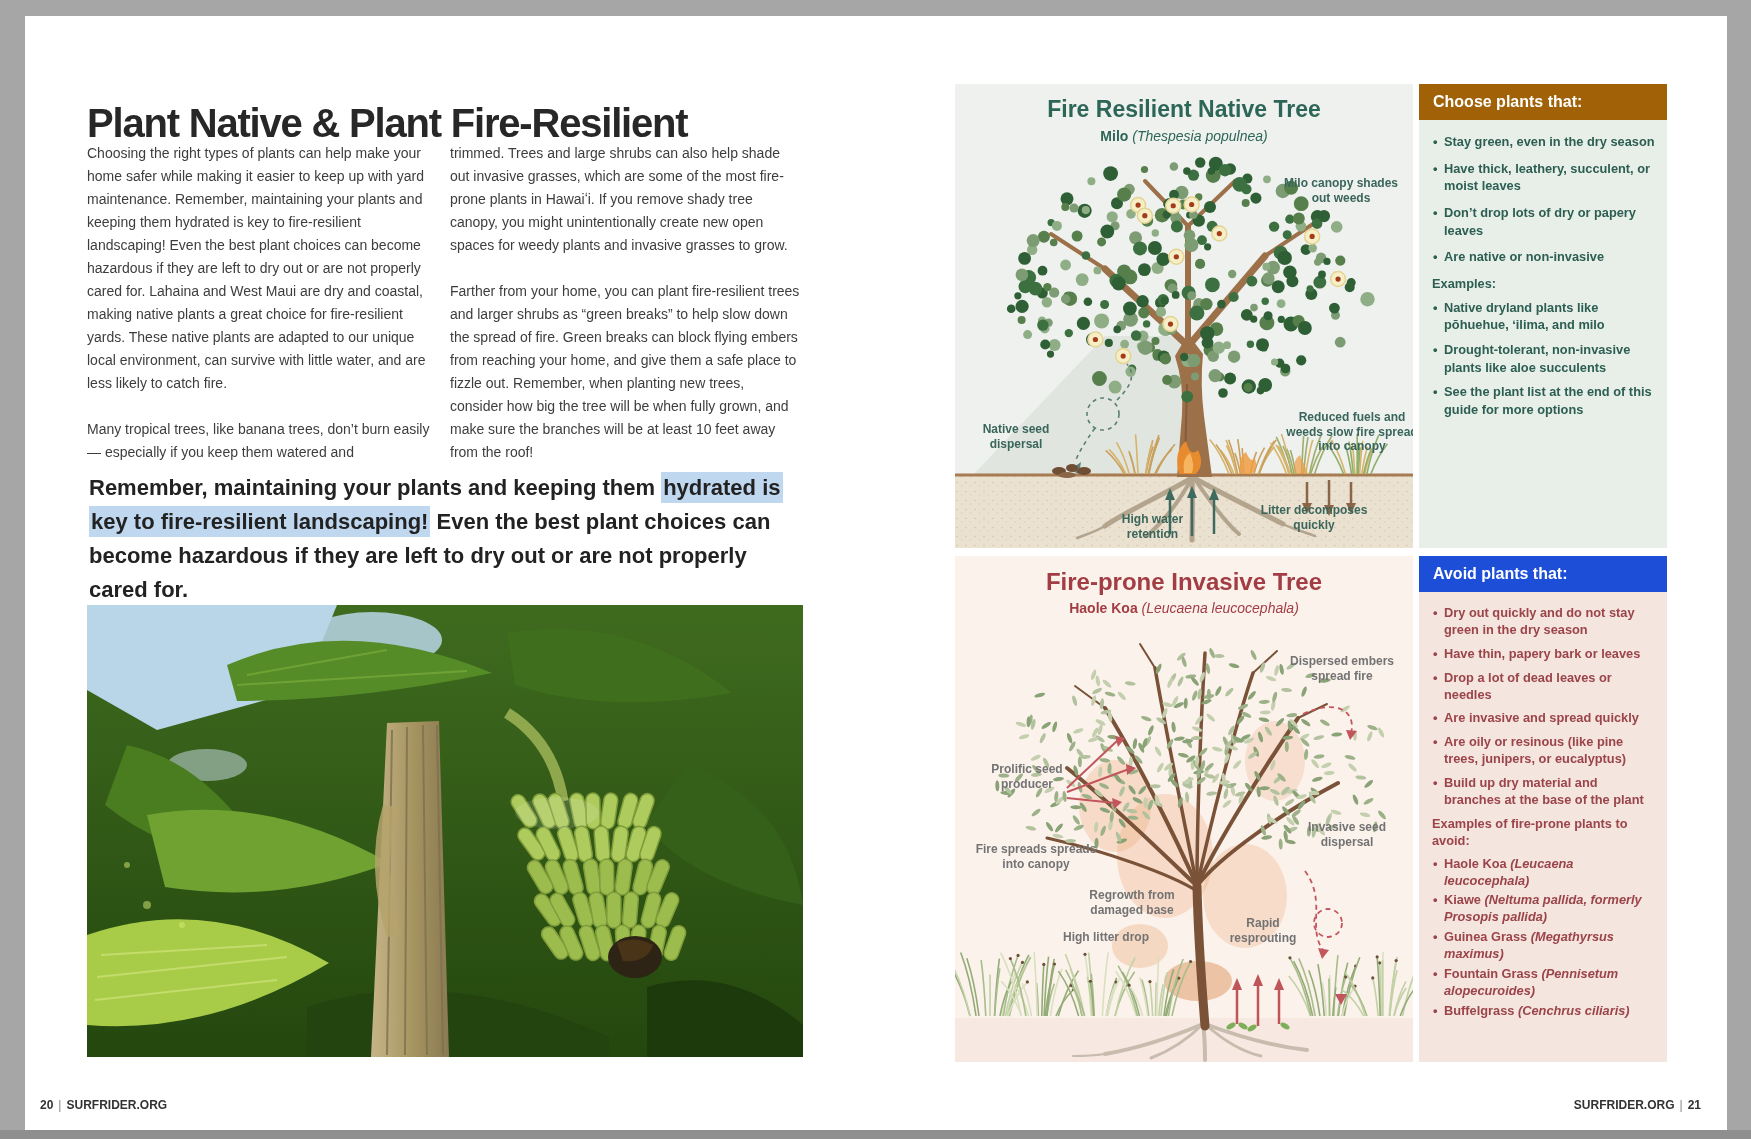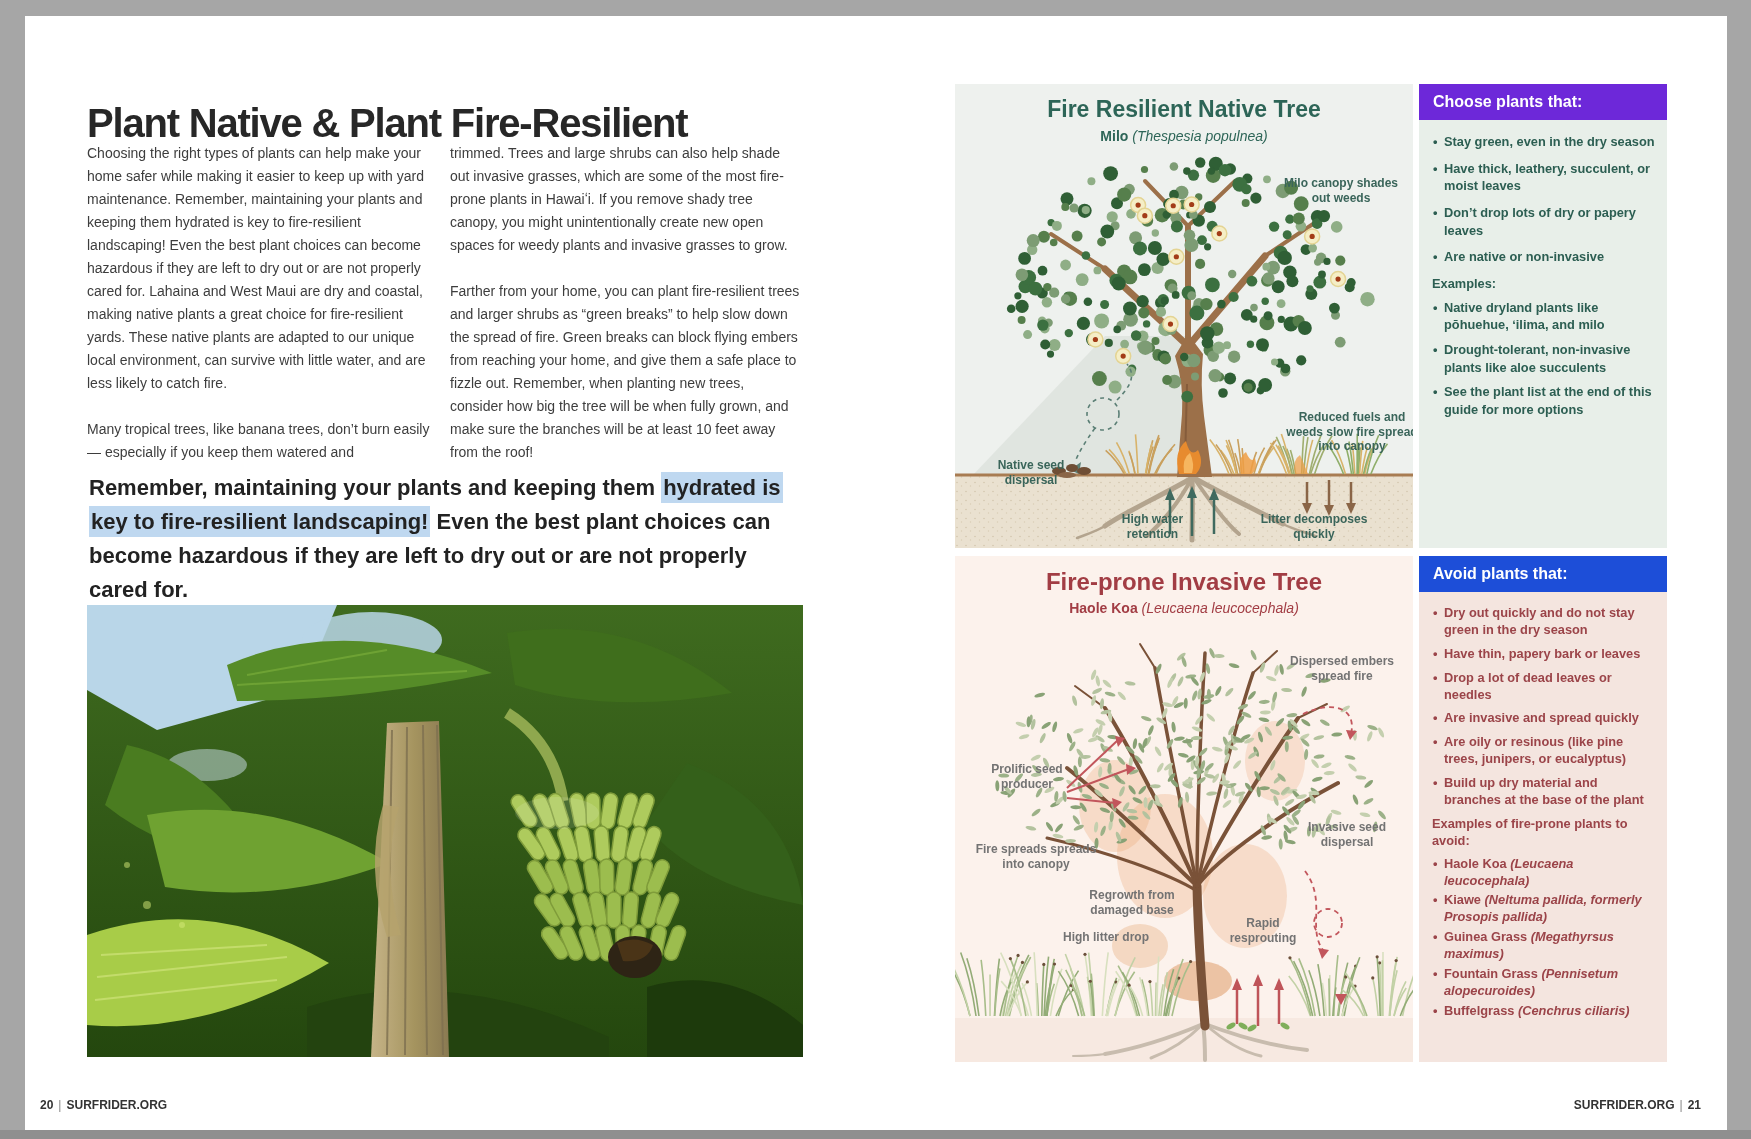--- a/index.html
+++ b/index.html
@@ -39,21 +39,21 @@
   .panel svg{position:absolute;left:0;top:0;}
   .diagram-label{position:absolute;font-size:12px;font-weight:bold;line-height:1.22;text-align:center;}
   .native-panel .diagram-label{color:#3a655a;}
   .invasive-panel .diagram-label{color:#737373;}
 
   
   .sidebar{position:absolute;width:248px;}
   .choose{left:1394px;top:68px;height:464px;background:#e8efe9;}
   .avoid{left:1394px;top:540px;height:506px;background:#f4e5df;}
   .sidebar-header{height:36px;line-height:36px;padding-left:14px;font-size:16px;font-weight:bold;color:#ffffff;}
-  .choose .sidebar-header{background:#6d28d9;}
+  .choose .sidebar-header{background:#a16207;}
   .avoid .sidebar-header{background:#1d4ed8;}
   .sidebar-body{padding:13px 10px 0 13px;font-size:12.8px;font-weight:bold;}
   .choose .sidebar-body{color:#2c5e52;line-height:1.38;}
   .avoid .sidebar-body{color:#9b4449;line-height:1.32;}
   .sidebar ul{list-style:none;margin:0;padding:0;}
   .sidebar li{position:relative;padding-left:12px;margin-bottom:9px;}
   .avoid li{margin-bottom:7px;}
   .sidebar li::before{content:"•";position:absolute;left:1px;}
   .examples-label{margin:2px 0 6px 0;}
   .ex-list li{margin-bottom:7px;}
@@ -562,24 +562,24 @@
           <polygon points="369,421 379,421 374,432"></polygon>
           <polygon points="391,419 401,419 396,430"></polygon>
       </g>
     </svg>
     <div class="panel-title">Fire Resilient Native Tree</div>
     <div class="panel-subtitle">
       <span class="cname">Milo</span>
       <span class="latin">(Thespesia populnea)</span>
     </div>
     <div class="diagram-label" style="left:322px;top:92px;width:128px;">Milo canopy shades out weeds</div>
-    <div class="diagram-label" style="left:22px;top:338px;width:108px;margin-top:36px;">Native seed dispersal</div>
+    <div class="diagram-label" style="left:7px;top:338px;width:108px;">Native seed dispersal</div>
     <div class="diagram-label" style="left:316px;top:326px;width:136px;margin-left:13px;">Reduced fuels and weeds slow fire spread into canopy</div>
     <div class="diagram-label" style="left:140px;top:428px;width:115px;">High water retention</div>
-    <div class="diagram-label" style="left:295px;top:428px;width:128px;">Litter decomposes quickly</div>
+    <div class="diagram-label" style="left:295px;top:419px;width:128px;">Litter decomposes quickly</div>
   </div>
 
   <div class="sidebar choose">
     <div class="sidebar-header">Choose plants that:</div>
     <div class="sidebar-body">
       <ul>
         <li>Stay green, even in the dry season</li>
         <li>Have thick, leathery, succulent, or moist leaves</li>
         <li>Don’t drop lots of dry or papery leaves</li>
         <li>Are native or non-invasive</li>

